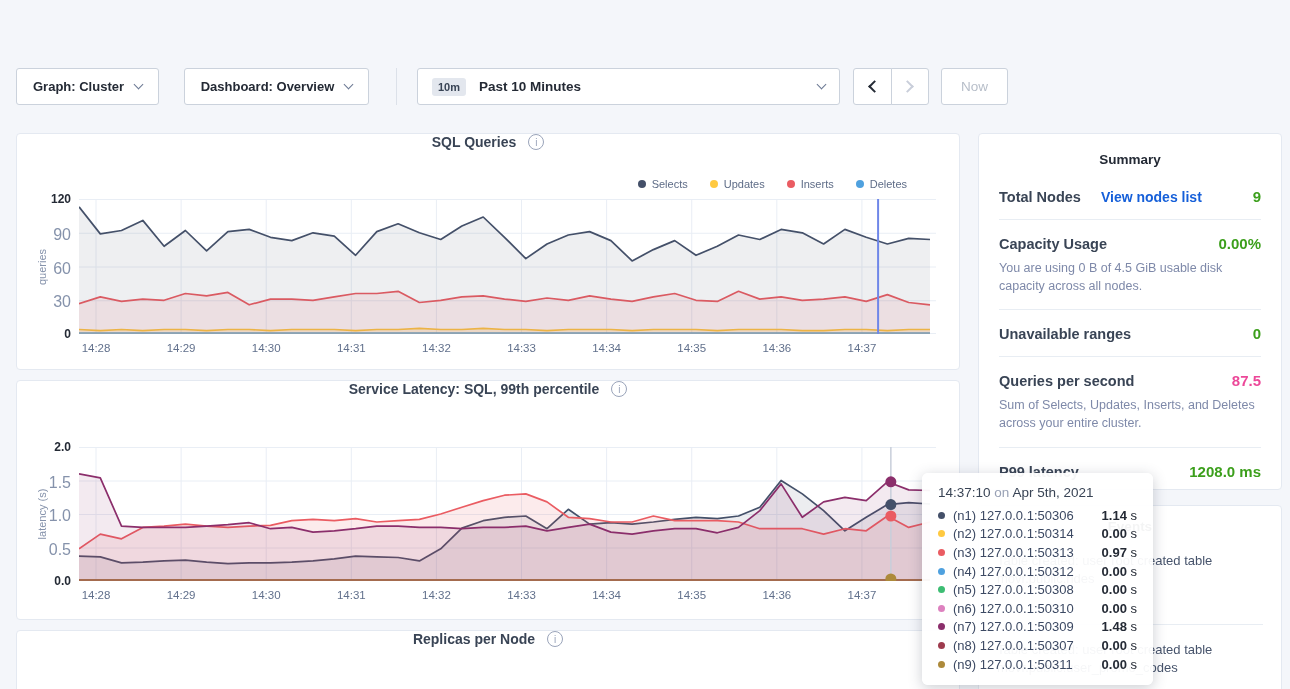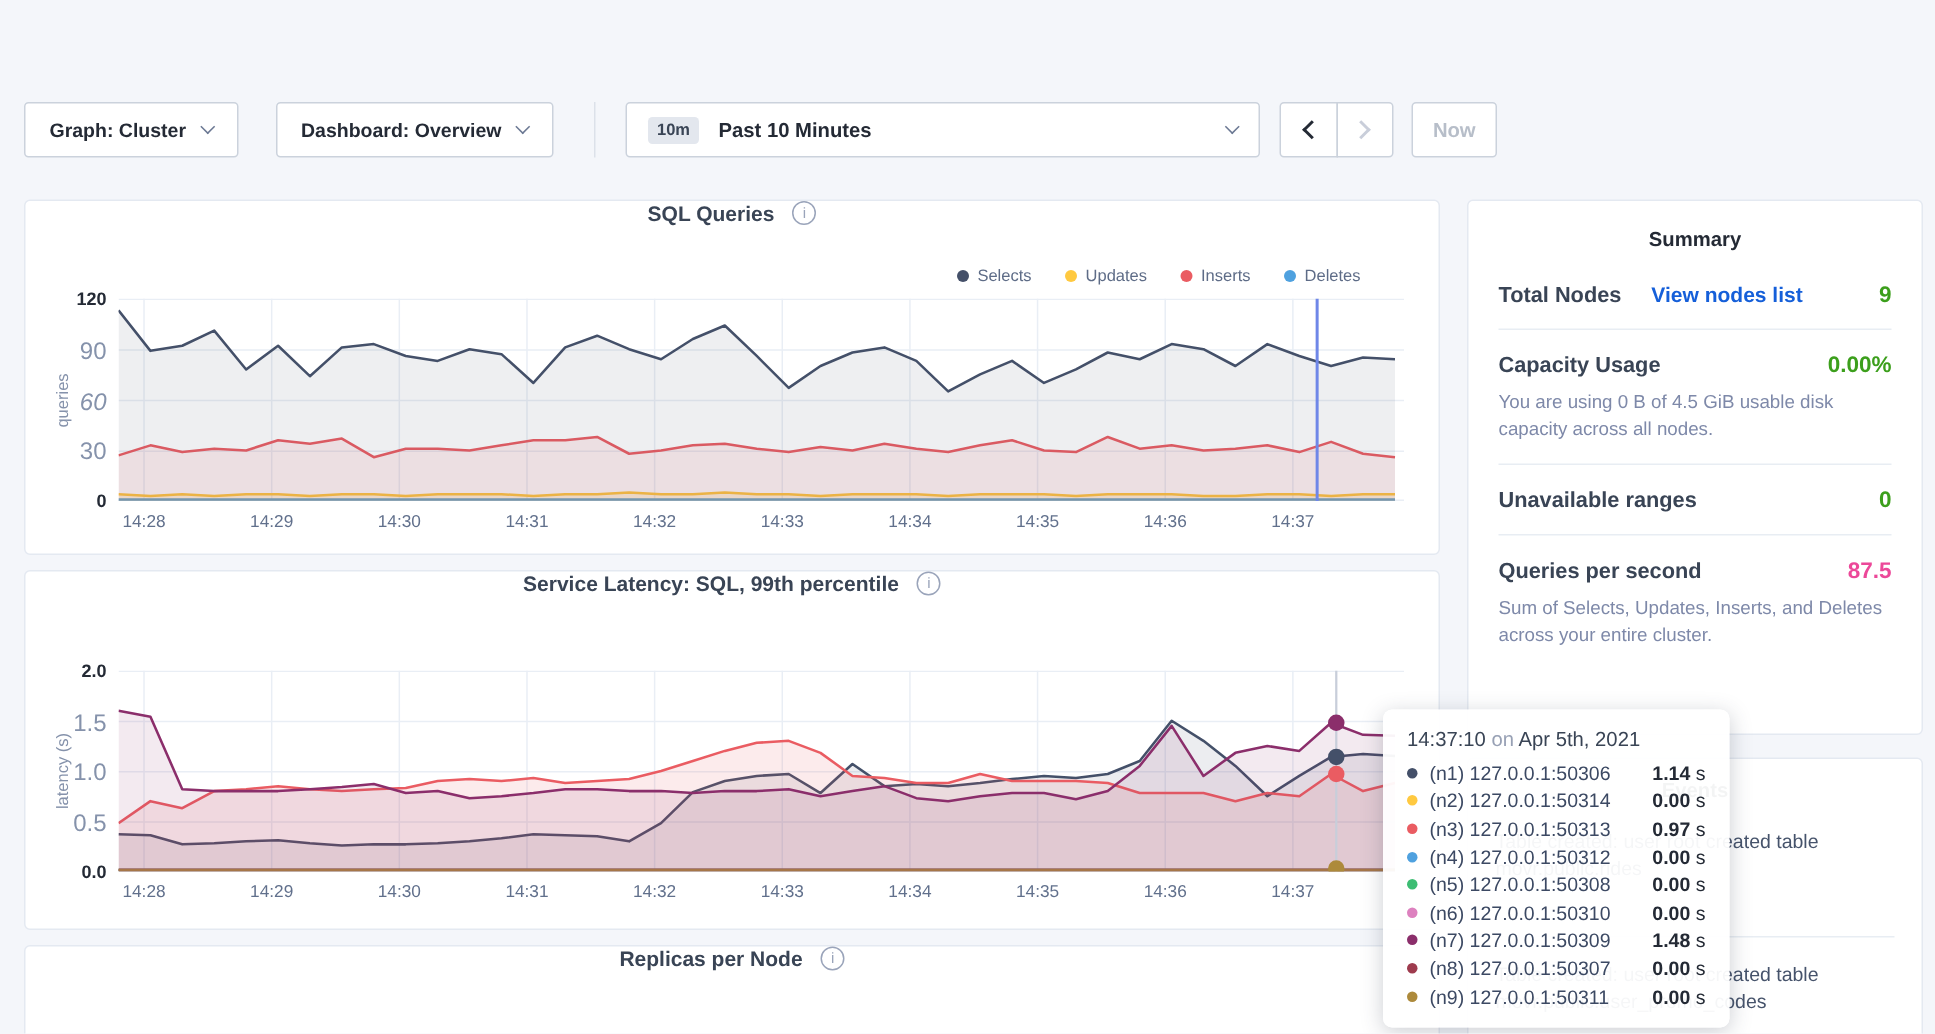--- a/index.html
+++ b/index.html
@@ -20,22 +20,22 @@
   #dd-time{left:417px;width:423px;justify-content:flex-start}
   #dd-time .badge{background:#E3E7EE;border-radius:3px;font-size:11px;font-weight:700;color:#394455;padding:3px 6px;margin-right:13px}
   #dd-time .tlabel{font-size:13.5px}
   #dd-time .chev-down{margin-left:auto}
   #nav-group{position:absolute;left:853px;top:68px;width:76px;height:37px;display:flex}
   .nav-btn{flex:1;background:#fff;border:1px solid #CBD2DC;display:flex;align-items:center;justify-content:center;cursor:pointer}
   .nav-btn:first-child{border-radius:3px 0 0 3px}
   .nav-btn:last-child{border-radius:0 3px 3px 0;margin-left:-1px}
   .chev-left{width:9px;height:9px;border-left:2.2px solid #242A35;border-bottom:2.2px solid #242A35;transform:rotate(45deg);margin-left:4px}
   .chev-right{width:9px;height:9px;border-right:2.2px solid #C9CEDA;border-top:2.2px solid #C9CEDA;transform:rotate(45deg);margin-right:4px}
-  #btn-now{position:absolute;left:941px;top:68px;width:57px;height:37px;background:#fff;border:1px solid #CBD2DC;border-radius:3px;
-      font-size:13.5px;font-weight:700;color:#B7BEC9;display:flex;align-items:center;justify-content:center;cursor:default}
+  #btn-now{position:absolute;left:941px;top:68px;width:67px;height:37px;background:#fff;border:1px solid #CBD2DC;border-radius:3px;
+      font-size:13.5px;font-weight:400;color:#B7BEC9;display:flex;align-items:center;justify-content:center;cursor:default}
 
   
   .card{position:absolute;background:#fff;border:1px solid #E4E9F1;border-radius:4px}
   #card-sql{left:16px;top:133px;width:944px;height:237px}
   #card-latency{left:16px;top:380px;width:944px;height:240px}
   #card-replicas{left:16px;top:630px;width:944px;height:100px}
   #card-summary{left:978px;top:133px;width:304px;height:357px;padding:0 20px}
   #card-events{left:978px;top:505px;width:304px;height:215px;padding:0 18px}
 
   .chart-title-row{display:flex;justify-content:center;align-items:center;gap:12px;
@@ -108,21 +108,21 @@
   </div>
   <div id="btn-now">Now</div>
 
   <section class="card" id="card-sql">
     <div class="chart-title-row">
       <span>SQL Queries</span>
       <span class="info">i</span>
     </div>
   <span class="ytick strong" style="top: 193px;">0</span>
       <span class="ytick" style="top: 159.25px;">30</span>
-      <span class="ytick" style="top: 125.5px; font-style: italic;">60</span>
+      <span class="ytick" style="top: 125.5px;">60</span>
       <span class="ytick" style="top: 91.75px;">90</span>
       <span class="ytick strong" style="top: 58px;">120</span>
       <span class="xtick" style="left: 79.02px; top: 208px;">14:28</span>
       <span class="xtick" style="left: 164.12px; top: 208px;">14:29</span>
       <span class="xtick" style="left: 249.22px; top: 208px;">14:30</span>
       <span class="xtick" style="left: 334.32px; top: 208px;">14:31</span>
       <span class="xtick" style="left: 419.42px; top: 208px;">14:32</span>
       <span class="xtick" style="left: 504.52px; top: 208px;">14:33</span>
       <span class="xtick" style="left: 589.62px; top: 208px;">14:34</span>
       <span class="xtick" style="left: 674.72px; top: 208px;">14:35</span>
@@ -262,20 +262,26 @@
             <span class="srow-value" style="color: rgb(60, 159, 28);">0</span>
           </div>
         </div>
         <div class="srow">
           <div class="srow-head">
             <span class="srow-label">Queries per second</span>
             <span class="srow-value" style="color: #ec4899;">87.5</span>
           </div>
           <div class="srow-sub">Sum of Selects, Updates, Inserts, and Deletes across your entire cluster.</div>
         </div>
+        <div class="srow">
+          <div class="srow-head">
+            <span class="srow-label">P99 latency</span>
+            <span class="srow-value" style="color: rgb(60, 159, 28);">1208.0 ms</span>
+          </div>
+        </div>
       </div>
   </aside>
 
   <aside class="card" id="card-events">
     <div class="panel-title">Events</div>
     <div id="event-rows">
         <div class="event-item">
           <div>Table created: user root created table</div>
           <div>movr.public.rides</div>
         </div>

